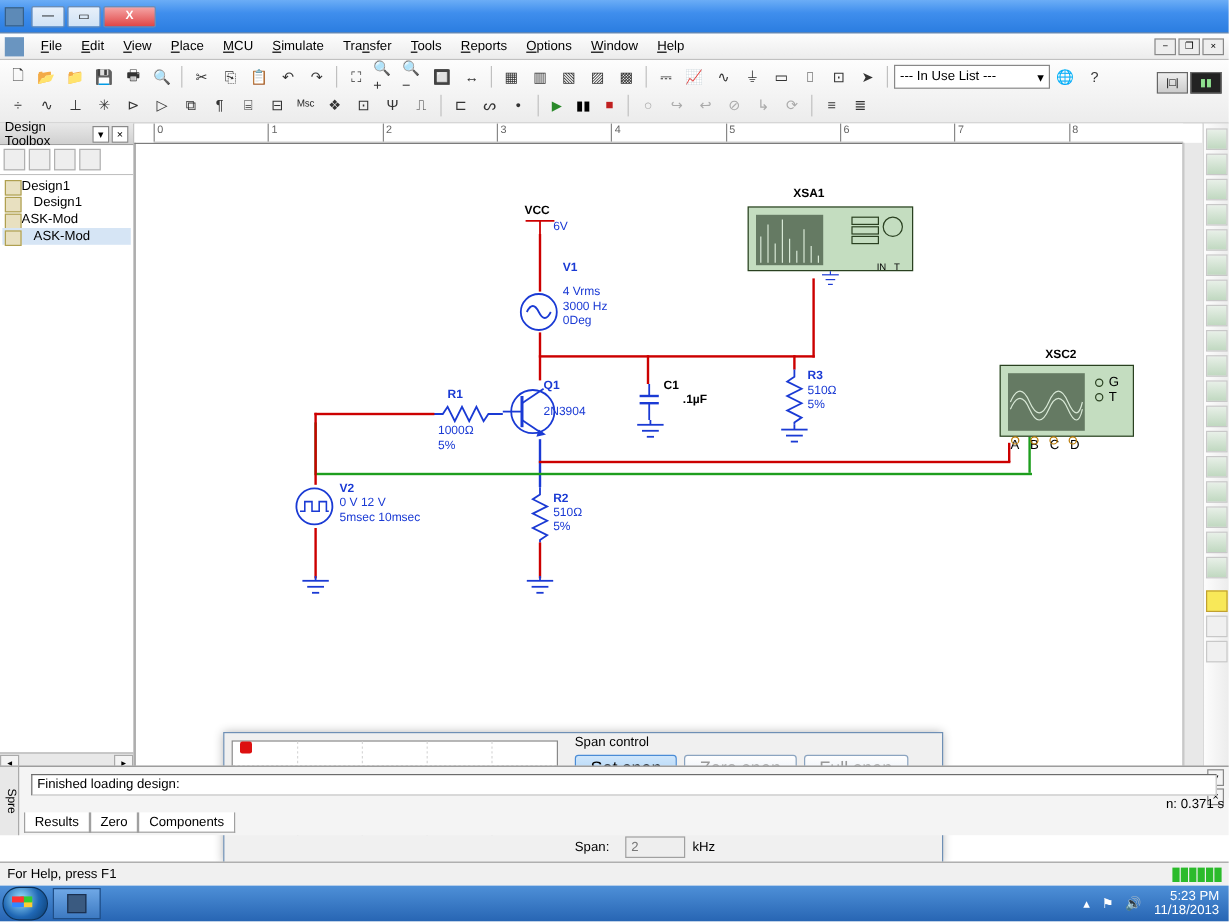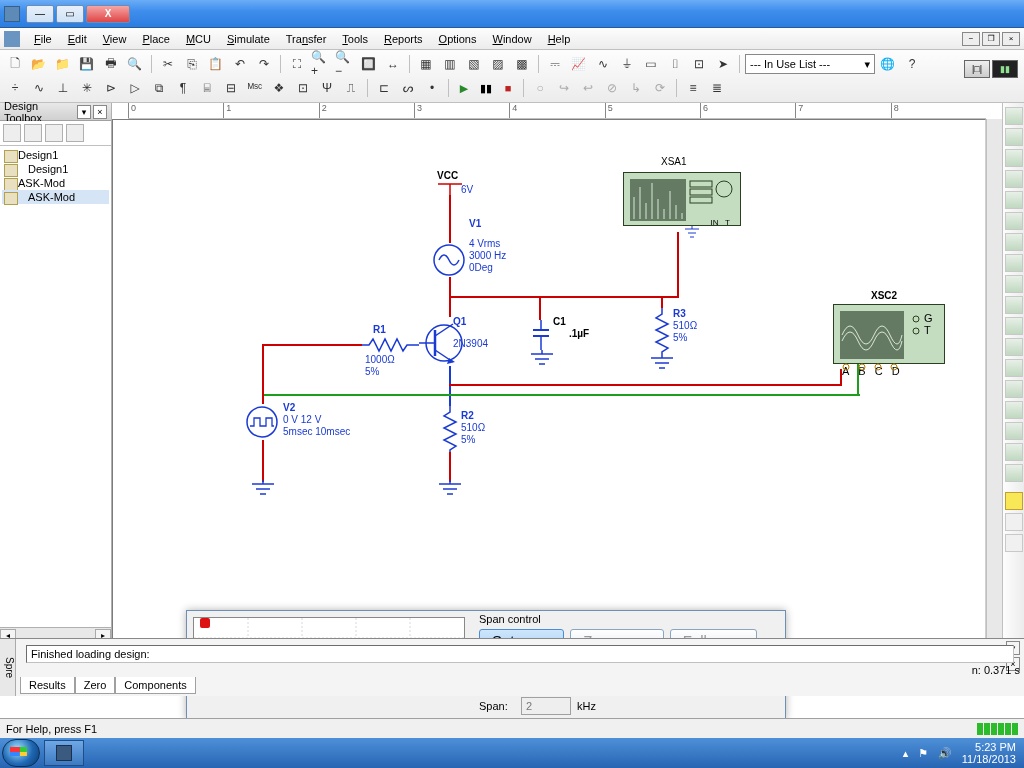--- a/index.html
+++ b/index.html
@@ -375,22 +375,22 @@
       <div class="sym val" style="left:560px;top:212px">5%</div>
       <svg style="position:absolute;left:536px;top:234px" width="26" height="18">
           <line x1="13" y1="0" x2="13" y2="4" stroke="#1a3ad4" stroke-width="1.5"></line>
           <line x1="2" y1="4" x2="24" y2="4" stroke="#1a3ad4" stroke-width="1.5"></line>
           <line x1="6" y1="9" x2="20" y2="9" stroke="#1a3ad4" stroke-width="1.5"></line>
           <line x1="10" y1="14" x2="16" y2="14" stroke="#1a3ad4" stroke-width="1.5"></line>
         </svg>
 
       <div class="wire-r" style="left:564px;top:112px;width:2px;height:66px"></div>
 
-      <div class="sym" style="left:548px;top:36px;color:#000;font-weight:normal">XSA1</div>
-      <div class="instr-box" style="left:510px;top:52px;width:118px;height:54px">
+      <div class="sym" style="left:548px;top:36px;color:#000;font-weight:bold">XSA1</div>
+      <div class="instr-box" style="left:510px;top:52px;width:138px;height:54px">
         <div class="instr-screen" style="left:6px;top:6px;width:56px;height:42px">
           <svg width="56" height="42">
               <g stroke="#d8e8d6" stroke-width="1">
           <line x1="4" y1="40" x2="4" y2="18"></line>
                 <line x1="10" y1="40" x2="10" y2="8"></line>
                 <line x1="16" y1="40" x2="16" y2="24"></line>
           <line x1="22" y1="40" x2="22" y2="4"></line>
                 <line x1="28" y1="40" x2="28" y2="20"></line>
                 <line x1="34" y1="40" x2="34" y2="30"></line>
           <line x1="40" y1="40" x2="40" y2="12"></line>

